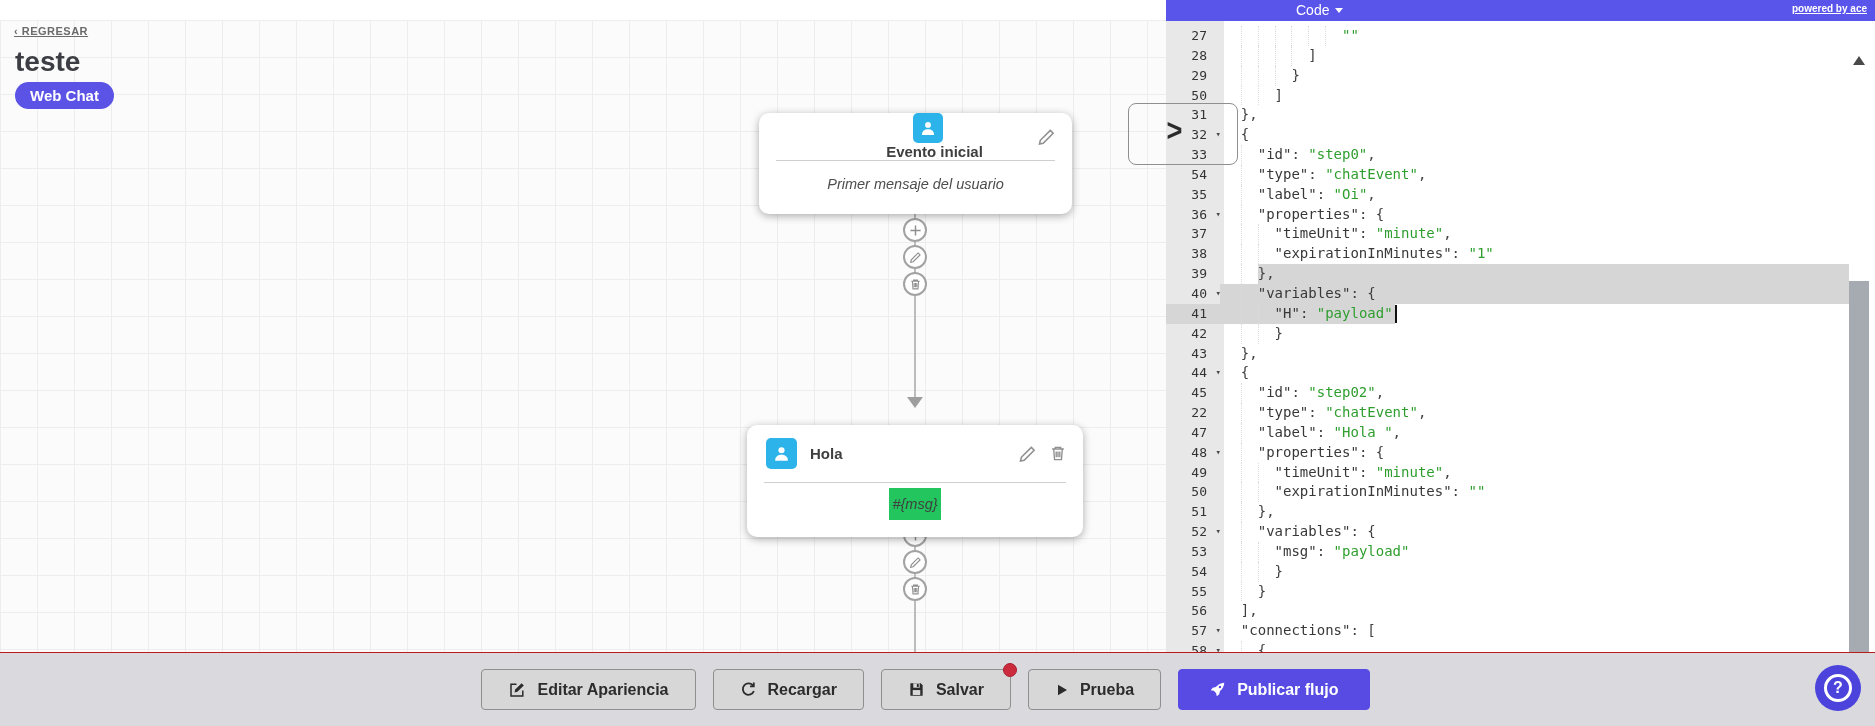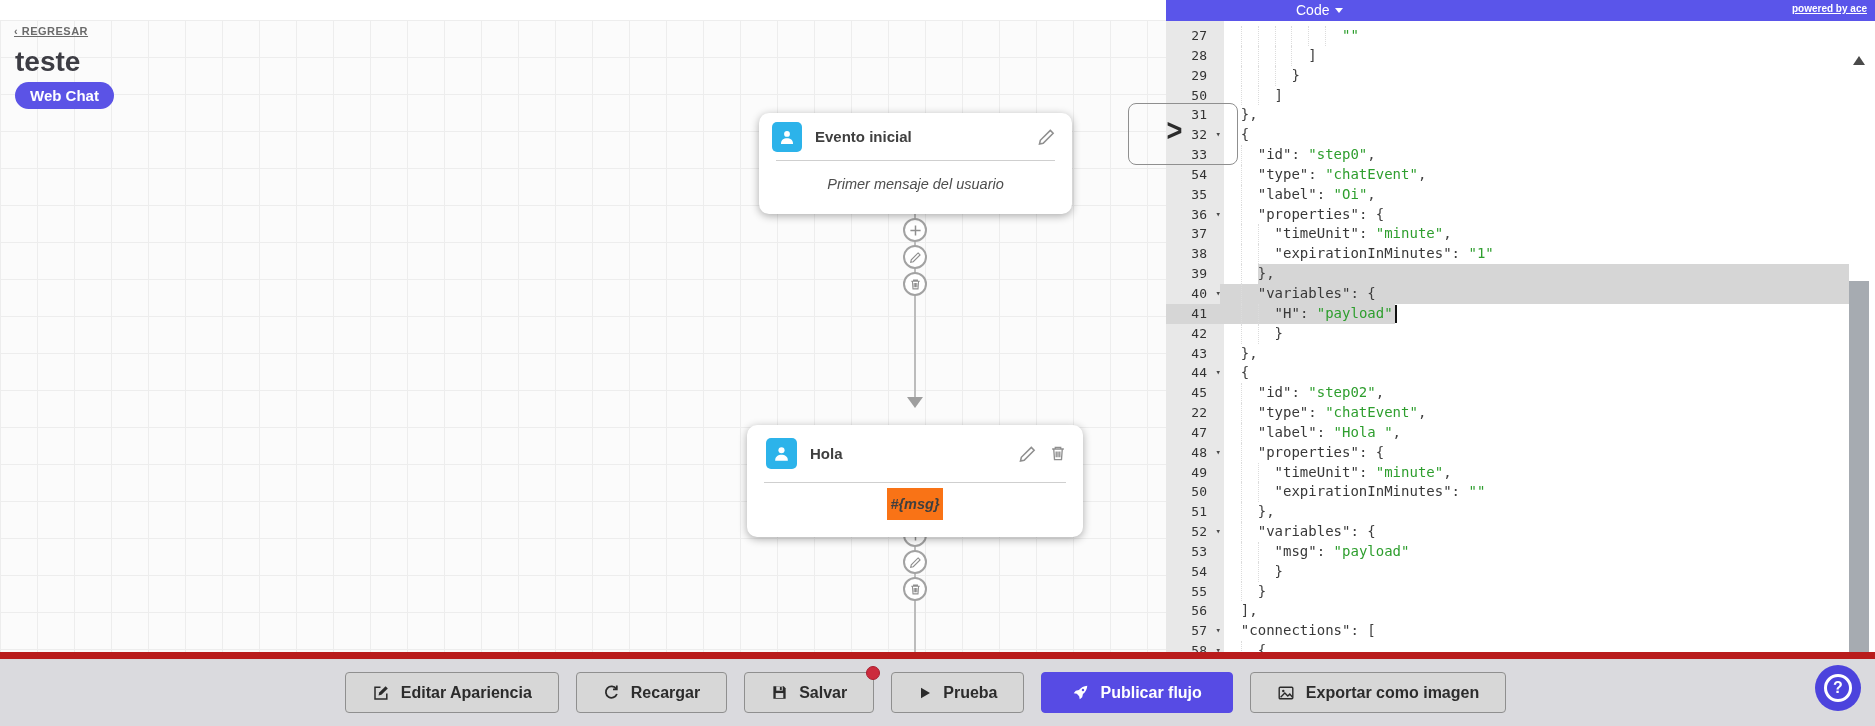--- a/index.html
+++ b/index.html
@@ -19,24 +19,24 @@
 
   
   .node { position:absolute; background:#fff; border-radius:10px; box-shadow:0 2px 9px rgba(0,0,0,.32); z-index:3; }
   .node-header { position:relative; display:flex; align-items:center; }
   .node-icon { border-radius:5px; background:#2cb3ea; display:flex; align-items:center; justify-content:center; }
   .node-title { font-size:15px; font-weight:700; color:#3f3f3f; margin-left:13px; }
   .node-actions { position:absolute; right:16px; top:50%; transform:translateY(-50%); display:flex; gap:12px; }
   .node-actions span { cursor:pointer; display:inline-flex; }
   .node-divider { border-top:1px solid #cfcfcf; margin:0 17px; }
   .node-body { text-align:center; font-style:italic; font-size:14.5px; color:#4d4d4d; }
-  .msg-var { background:#f97316; padding:8px 3px; color:#3f3f3f;font-weight:bold; }
+  .msg-var { background:#22c55e; padding:8px 3px; color:#3f3f3f; }
 
   #node1 { left:759px; top:93px; width:313px; height:101px; }
-  #node1 .node-header { height:47px; padding-left:13px; }
+  #node1 .node-header { height:47px; padding-left:25px;flex-direction:column; }
   #node1 .node-icon { width:30px; height:30px; }
   #node1 .node-body { padding-top:15px; }
 
   #node2 { left:747px; top:405px; width:336px; height:112px; }
   #node2 .node-header { height:57px; padding-left:19px; }
   #node2 .node-icon { width:31px; height:31px; }
   #node2 .node-body { padding-top:13px; }
 
   
   .conn-line { position:absolute; width:2px; background:#bcbcbc; left:914px; z-index:1; }
@@ -80,21 +80,21 @@
     border-left:6px solid transparent; border-right:6px solid transparent; border-bottom:9px solid #4a4a4a; cursor:pointer; }
   .thumb { position:absolute; left:0; top:239px; height:392px; width:20px; background:#a6abb1; cursor:pointer; }
 
   
   .panel-toggle { position:absolute; left:1128px; top:103px; width:110px; height:62px; border:1.5px solid #8f8f8f;
     border-radius:8px; background:transparent; z-index:6; cursor:pointer; }
   .panel-toggle b { position:absolute; left:36px; top:8px; font-size:32px; font-weight:700; color:#2b2b2b;
     transform:scaleX(.85); }
 
   
-  .toolbar { position:absolute; left:0; top:652px; width:1875px; height:74px; background:#dadade; border-top:7px solid #b91c1c; z-index:7; }
+  .toolbar { position:absolute; left:0; top:652px; width:1875px; height:74px; background:#dadade; border-top:1px solid #b91c1c; z-index:7; }
   .toolbar-inner { position:absolute; inset:0; display:flex; align-items:center; justify-content:center; gap:17px; transform:translateX(-12px); }
   .tbtn { position:relative; height:41px; padding:0 26px; background:#d7d7d7; border:1px solid #8f8f8f; border-radius:4px;
     display:flex; align-items:center; gap:11px; font-family:"Liberation Sans", sans-serif;
     font-size:16px; font-weight:700; color:#2c2c2c; cursor:pointer; }
   .tbtn.primary { background:#574be4; border-color:#574be4; color:#fff; padding:0 30px; }
   .ticon { display:inline-flex; }
   .alert-dot { position:absolute; top:-7px; right:-7px; width:14px; height:14px; border-radius:50%;
     background:#cc2b3d; border:1px solid #a81f30; }
 
   .help-fab { position:absolute; left:1815px; top:665px; width:46px; height:46px; border-radius:50%;
@@ -342,30 +342,20 @@
         </button>
         <button class="tbtn primary">
           <span class="ticon">
             <svg width="17" height="17" viewBox="0 0 18 18">
               <path d="M16.2 1.8c-3.7.3-6.8 1.9-8.9 4.6L4 7.2 1.8 9.8l3.3.6 2.5 2.5.6 3.3 2.6-2.2.8-3.3c2.7-2.1 4.3-5.2 4.6-8.9z" fill="#fff"></path>
               <circle cx="11.6" cy="6.4" r="1.3" fill="#574be4"></circle>
             </svg>
           </span>
           <span>Publicar flujo</span>
         </button>
-        <button class="tbtn">
-          <span class="ticon">
-            <svg width="18" height="18" viewBox="0 0 18 18" fill="none" stroke="#2b2b2b" stroke-width="1.4">
-              <rect x="2.2" y="3.2" width="13.6" height="11.6" rx="1"></rect>
-              <circle cx="6.3" cy="7" r="1.2" fill="#2b2b2b" stroke="none"></circle>
-              <path d="M3.6 13.2l4.2-4.1 3 3 2-2 2.7 3.1"></path>
-            </svg>
-          </span>
-          <span>Exportar como imagen</span>
-        </button>
       </div>
   </div>
 
   <div class="help-fab">
     <span class="help-ring">
         <span>?</span>
       </span>
   </div>
 
 </div>

